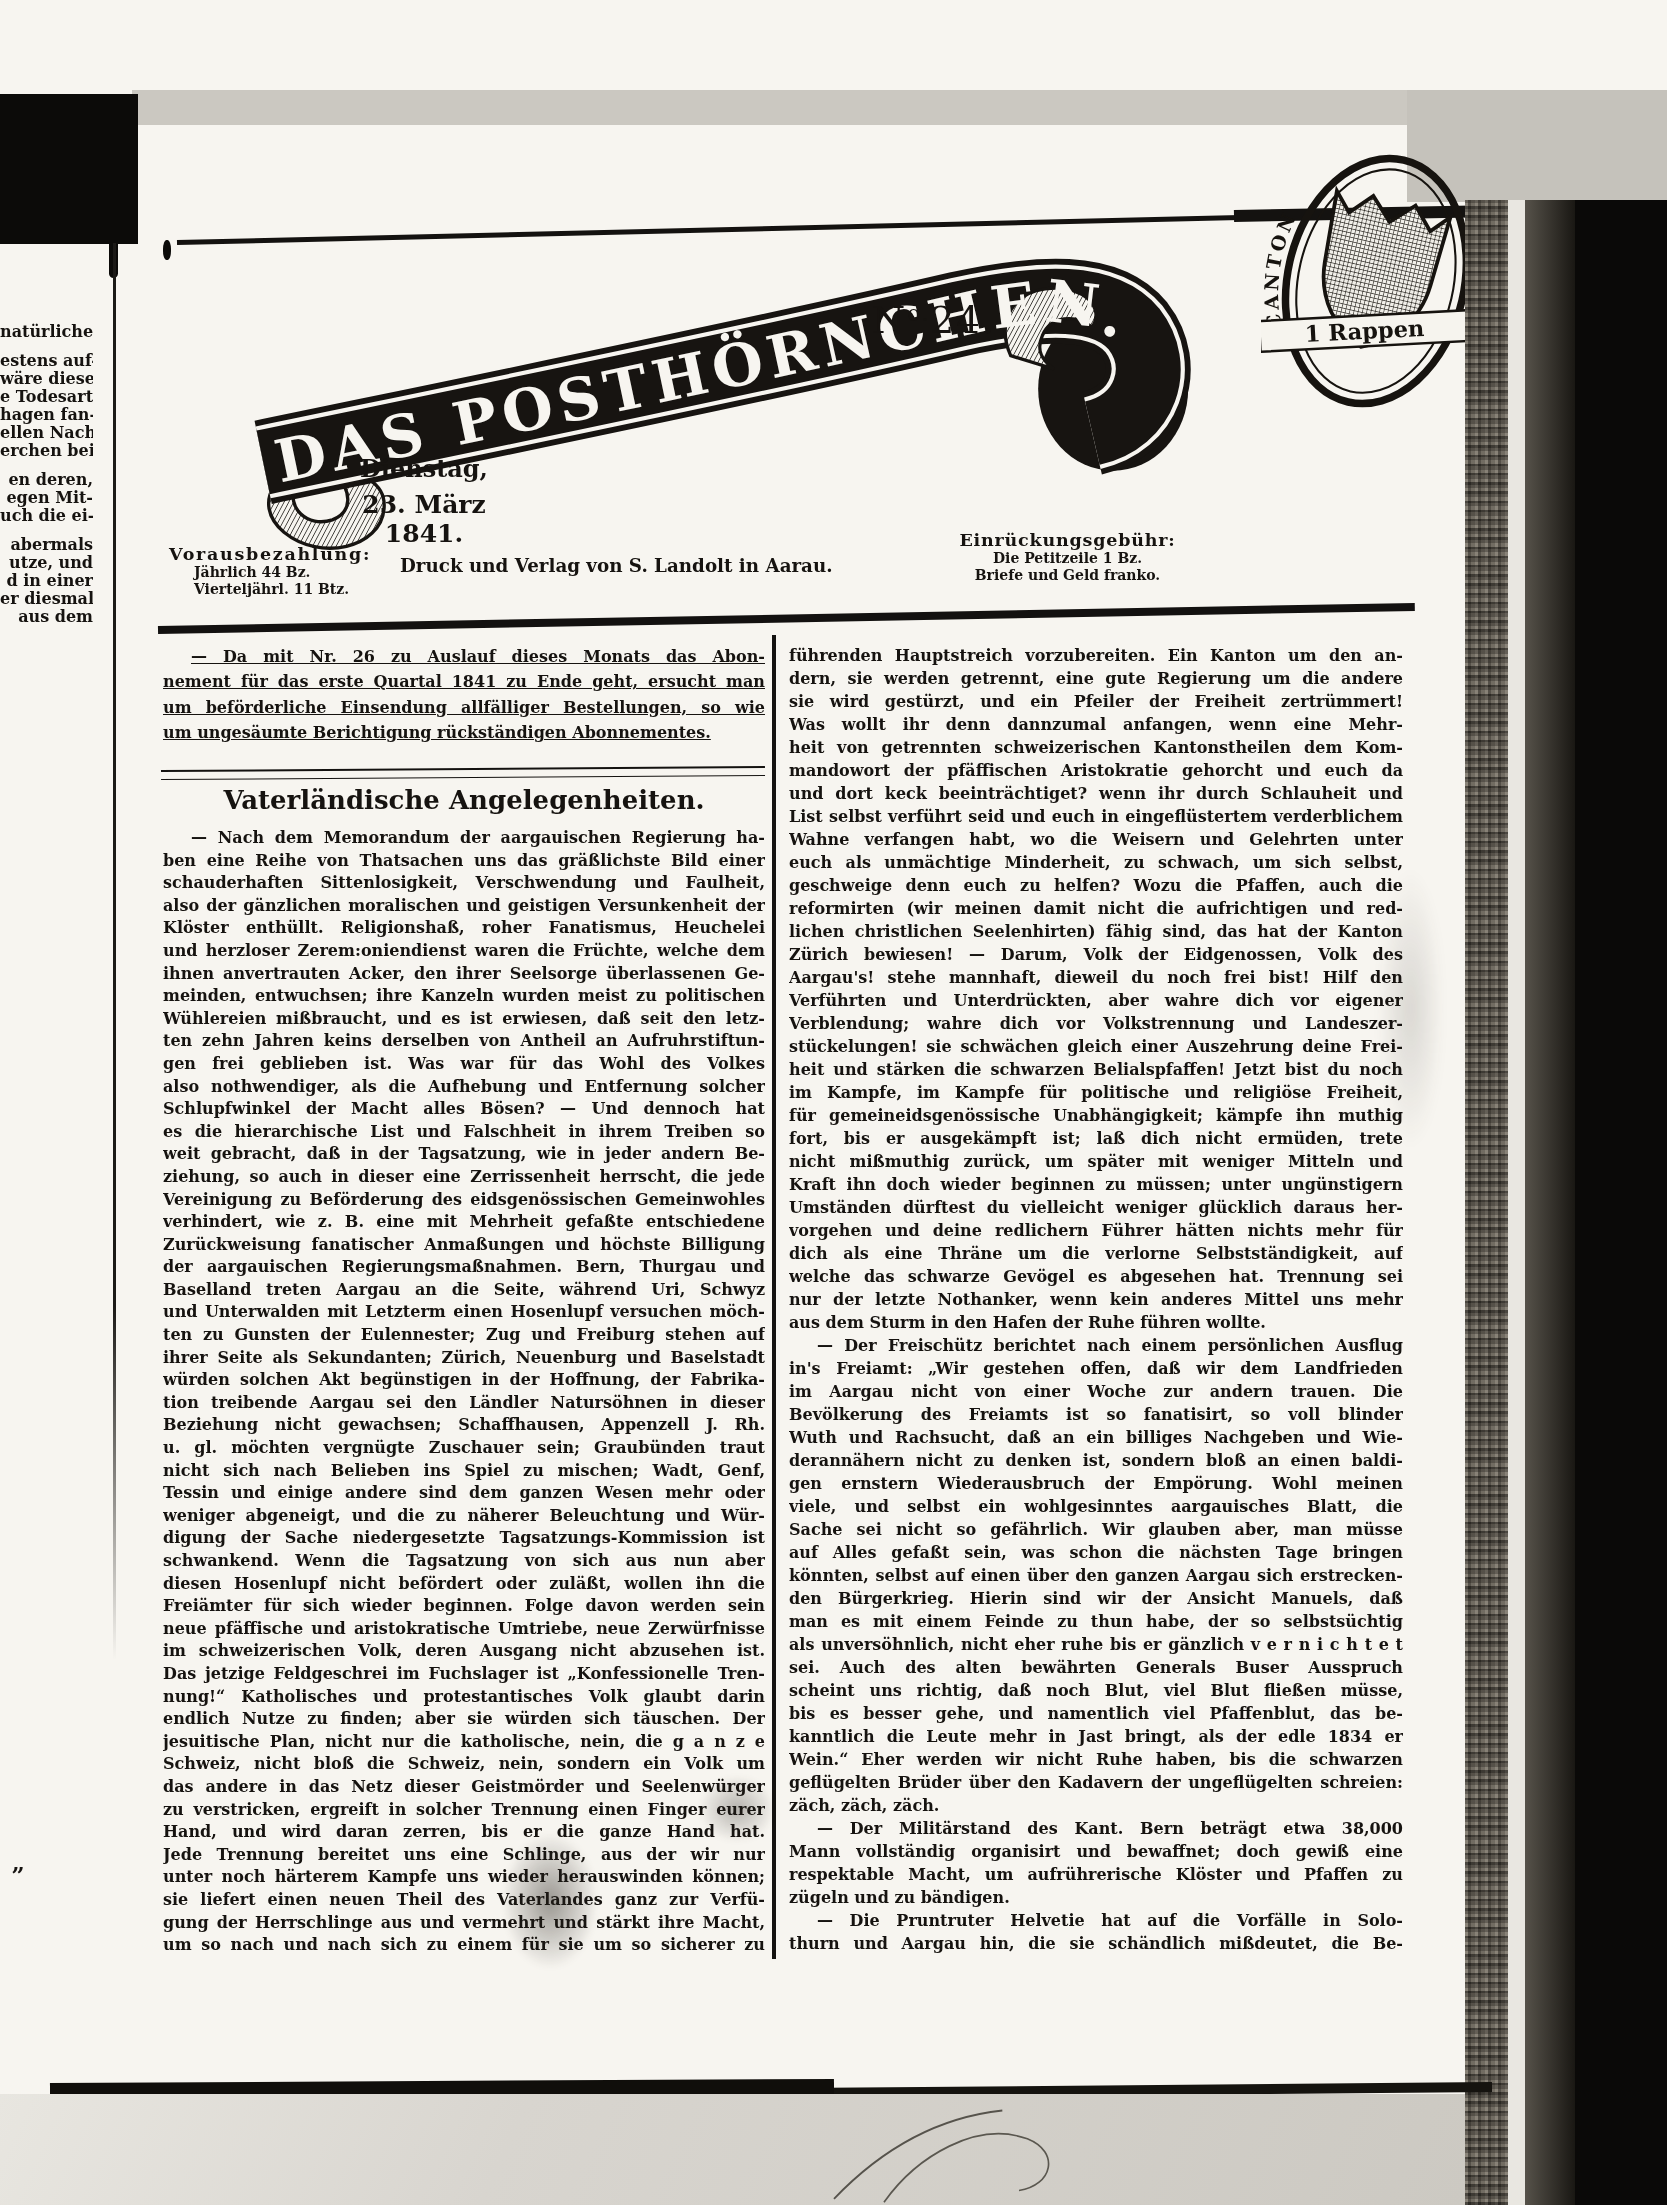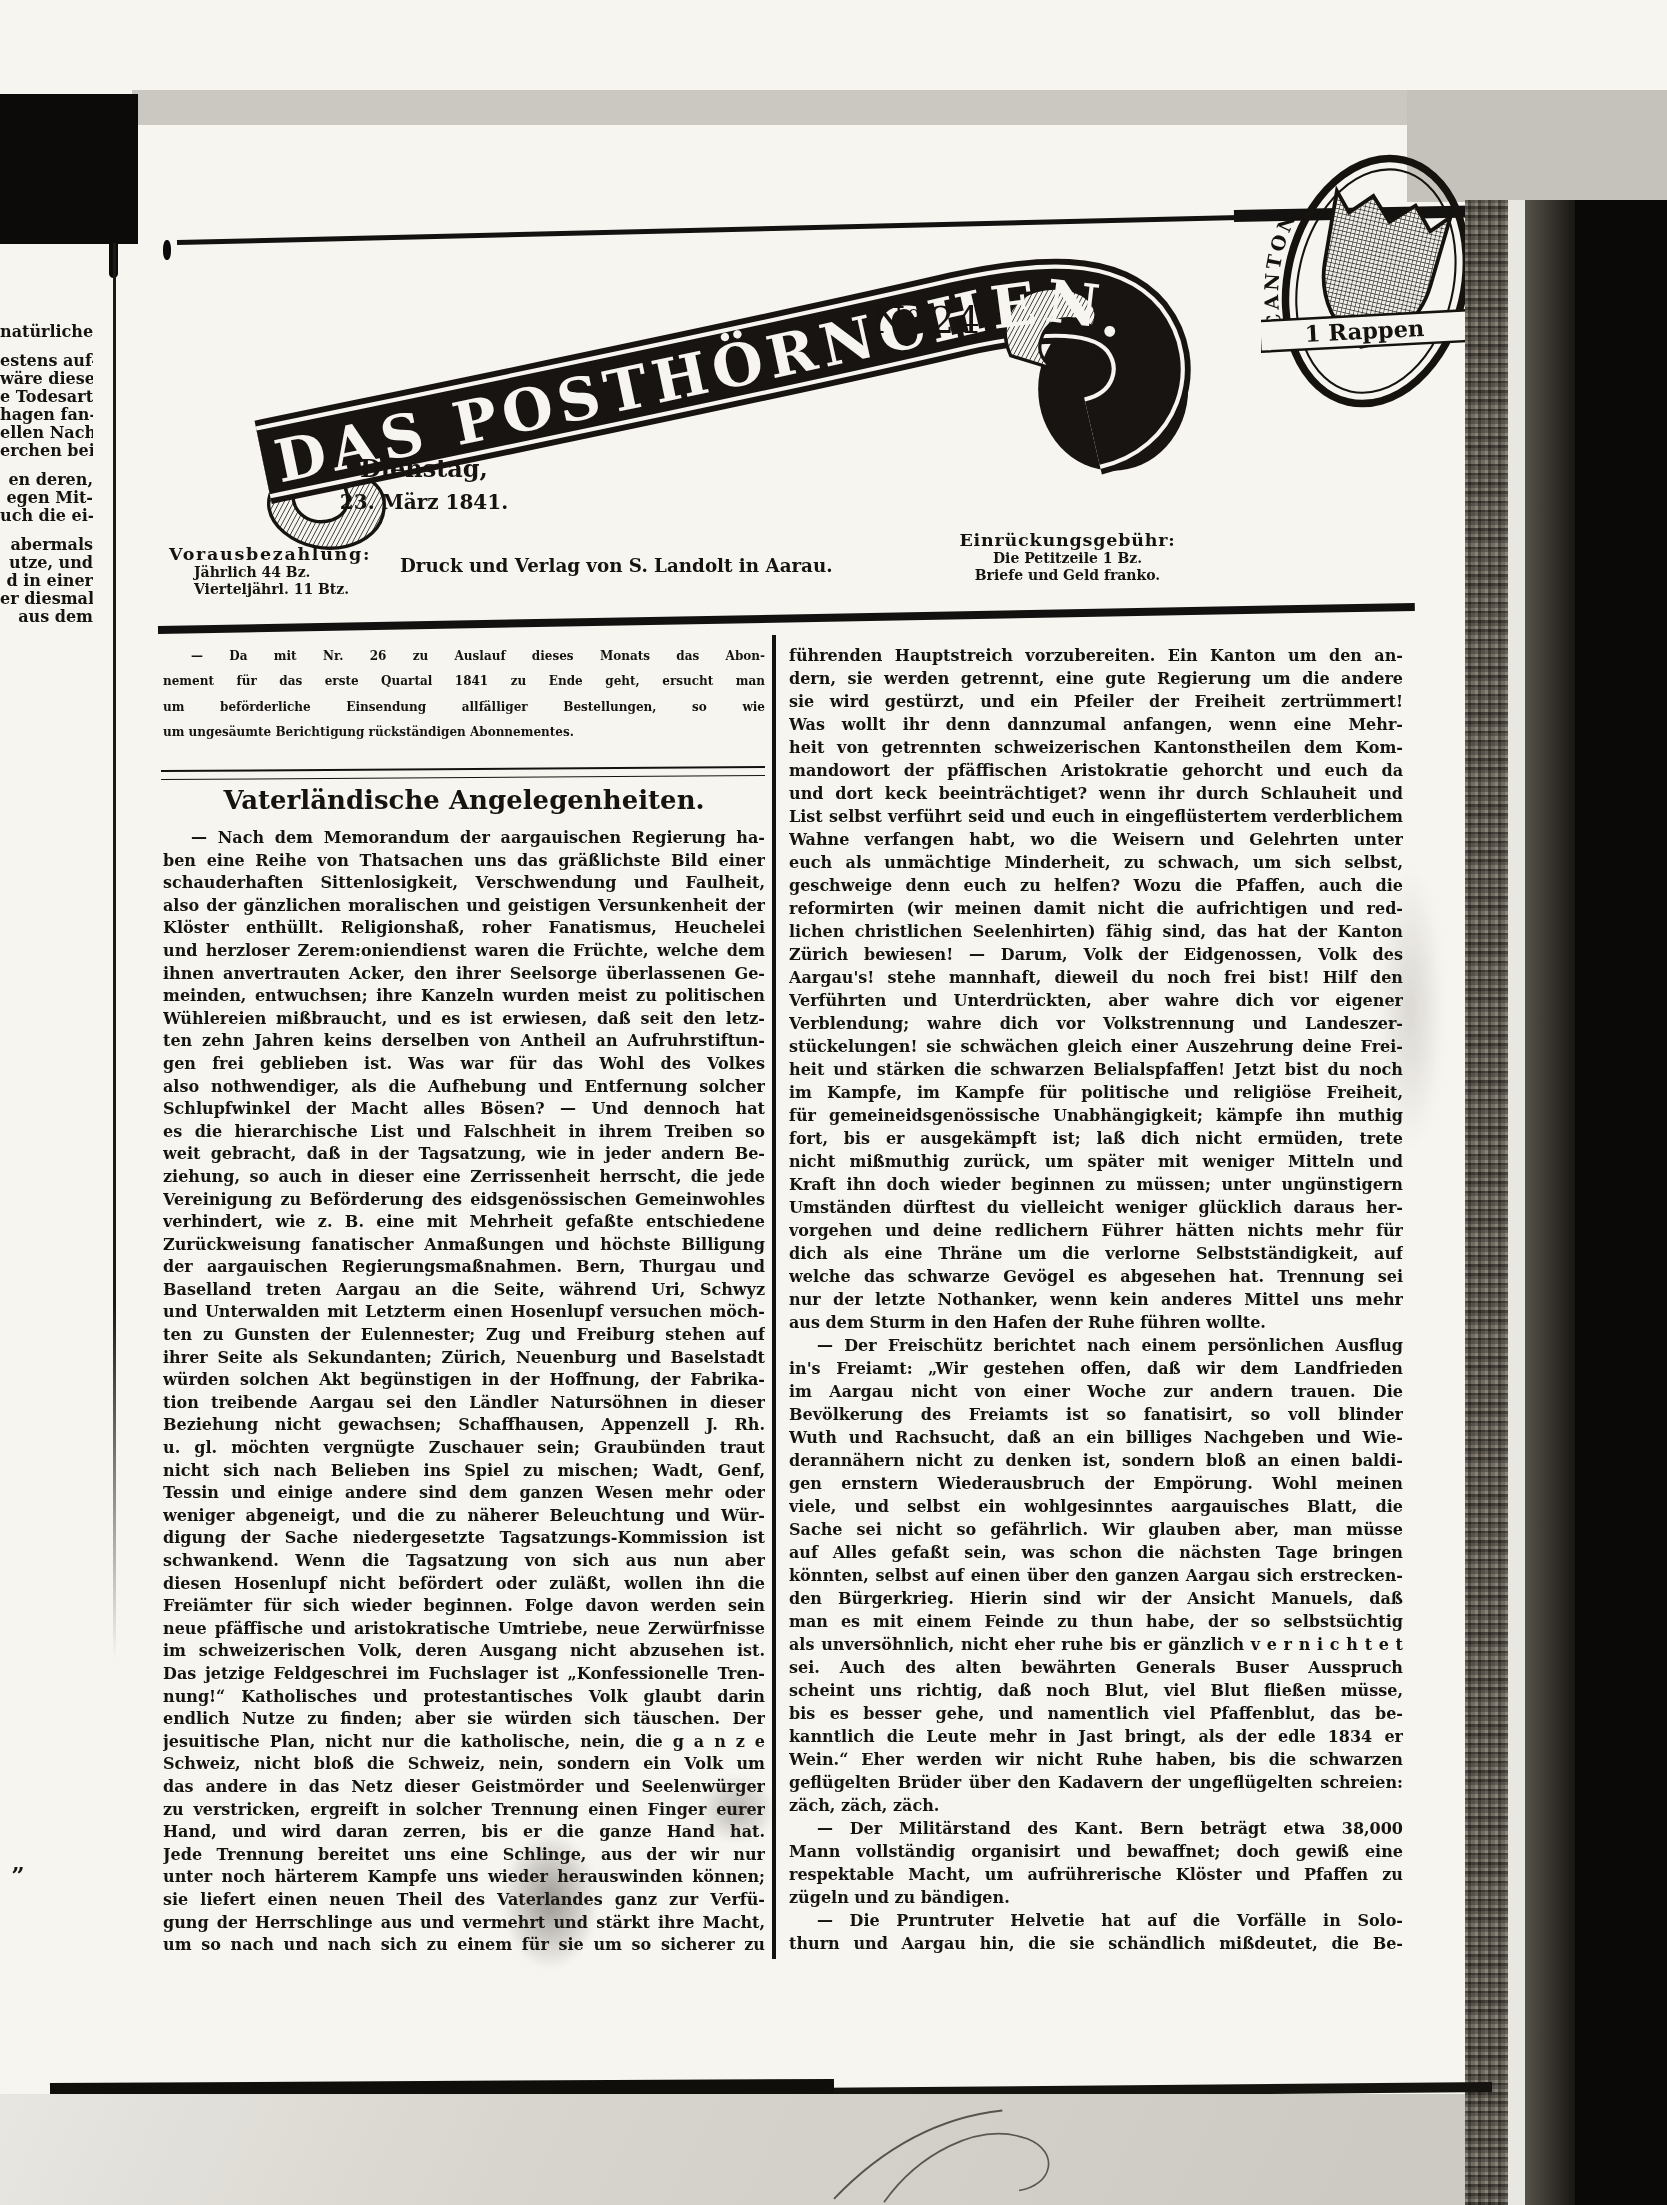--- a/index.html
+++ b/index.html
@@ -46,36 +46,36 @@
   .frag-line{height:18px;line-height:18px;overflow:hidden;white-space:nowrap;}
   .frag-gap{height:11px;}
   .bottom-mark{position:absolute;left:11.7px;top:1849px;font-size:23px;font-weight:700;}
 
   
   .masthead-svg{position:absolute;left:217px;top:254px;width:1109px;height:300px;}
   .issue-no{position:absolute;left:872px;top:298px;font-weight:400;font-size:38px;letter-spacing:1.7px;white-space:nowrap;}
   .issue-no .sup{font-size:22px;vertical-align:11.7px;}
   .dateblock{position:absolute;left:324px;top:453px;width:200px;text-align:center;font-weight:700;}
   .date-l1{font-size:24px;height:37px;line-height:32px;}
-  .date-l2{font-size:20px;}
+  .date-l2{font-size:25px;}
 
   
   .prepay{position:absolute;left:169px;top:544px;width:217px;font-weight:700;}
   .prepay-title{font-size:17.5px;letter-spacing:1.7px;}
   .prepay small,.prepay .sm{display:block;font-size:14px;margin-left:25px;line-height:16.7px;}
   .publisher{position:absolute;left:400px;top:555px;width:542px;text-align:left;font-weight:700;font-size:18.3px;}
   .insertion{position:absolute;left:959px;top:530px;width:217px;text-align:center;font-weight:700;}
   .insertion-title{font-size:17.5px;letter-spacing:0.8px;}
   .insertion .sm{display:block;font-size:14px;line-height:16.7px;}
 
   .header-rule{position:absolute;left:158px;top:626px;width:1257px;height:7.5px;background:#131110;
                transform:rotate(-1.05deg);transform-origin:left center;}
 
   
-  .notice{position:absolute;left:163px;top:644px;width:602px;font-weight:700;font-size:12px;}
+  .notice{position:absolute;left:163px;top:644px;width:602px;font-weight:700;font-size:16px;text-decoration:underline;}
   .notice .tline{height:25.4px;line-height:25.4px;}
   .double-rule{position:absolute;left:161px;top:768px;width:604px;height:6.7px;
                border-top:2.5px solid #141210;border-bottom:1.7px solid #141210;
                transform:rotate(-0.4deg);}
   .section-heading{position:absolute;left:163px;top:785px;width:602px;text-align:center;
                font-weight:700;font-size:26px;}
   .col{position:absolute;font-weight:700;font-size:16px;}
   .col-left{left:163px;top:827px;width:602px;}
   .col-right{left:789px;top:644px;width:614px;}
   .col-left .tline{height:22.6px;line-height:22.6px;}

